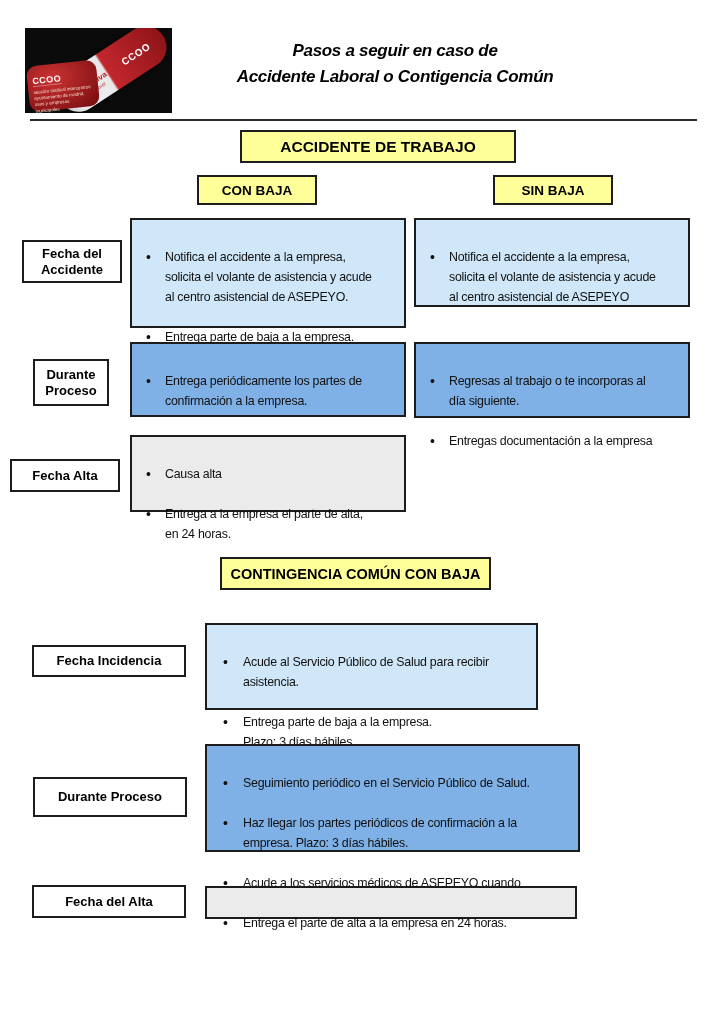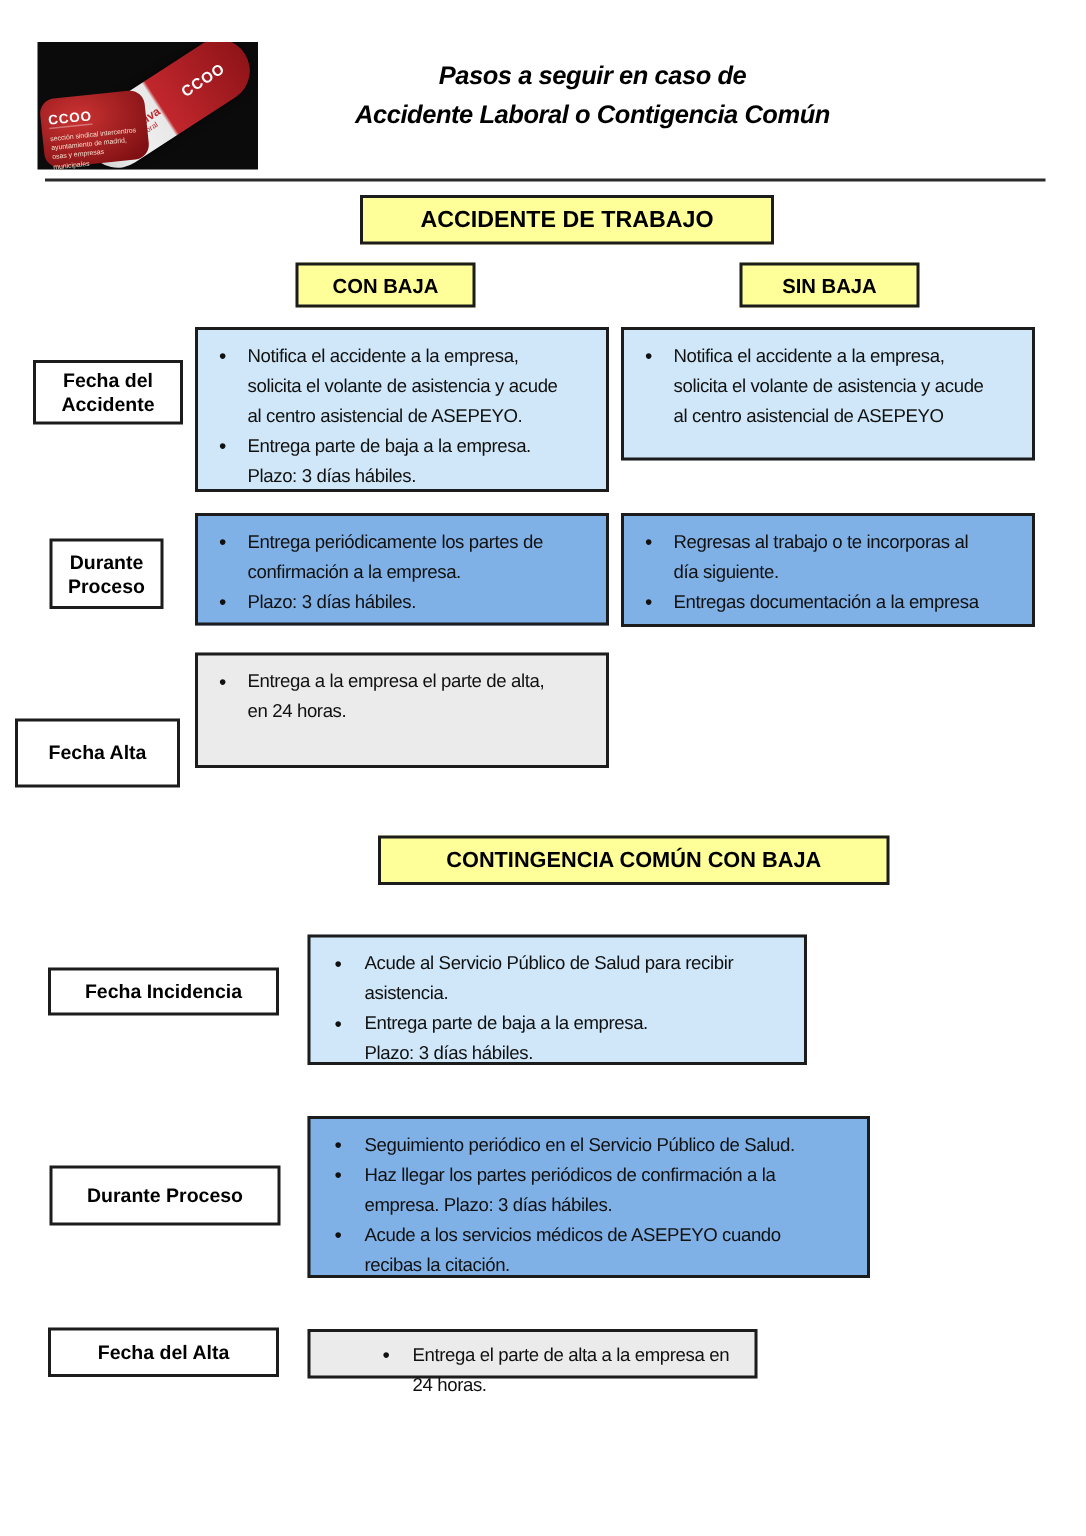--- a/index.html
+++ b/index.html
@@ -45,21 +45,21 @@
   .label-box{position:absolute;background:#fff;border:2px solid #1c1c1c;
     display:flex;align-items:center;justify-content:center;text-align:center;
     font-weight:bold;font-size:13px;line-height:16px;color:#000;padding:2px;}
   .content{position:absolute;border:2px solid #1c1c1c;}
   .content.light{background:var(--light-blue);}
   .content.medium{background:var(--medium-blue);}
   .content.gray{background:var(--gray);}
   .content ul{margin:0;padding:7px 4px 7px 0;list-style:none;}
   .content li{
     position:relative;padding-left:33px;font-size:12.4px;line-height:20px;
-    letter-spacing:-.25px;white-space:pre-line;color:#111;
+    letter-spacing:-.25px;white-space:pre-line;color:#111;margin-top:20px;
   }
   .content li::before{content:"\2022";position:absolute;left:14px;top:0;font-size:14px;}
   .content .note{display:block;font-style:italic;}
   .content.wide li{padding-left:36px;}
   .content.wide li::before{left:16px;}
 </style>
 </head>
 <body>
 
 <div class="page">
@@ -121,29 +121,30 @@
     </ul>
   </div>
   <div class="content medium" style="left:414px;top:342px;width:276px;height:76px;">
     <ul>
       <li>Regresas al trabajo o te incorporas al
 día siguiente.</li>
       <li><span>Entregas documentación a la empresa</span></li>
     </ul>
   </div>
 
-  <div class="label-box" style="left:10px;top:459px;width:110px;height:46px;margin-top:20px;">Fecha Alta</div>
+  <div class="label-box" style="left:10px;top:459px;width:110px;height:33px;">Fecha Alta</div>
   <div class="content gray" style="left:130px;top:435px;width:276px;height:77px;">
     <ul>
+      <li>Causa alta</li>
       <li>Entrega a la empresa el parte de alta,
 en 24 horas.</li>
     </ul>
   </div>
 
-  <div class="ybox" style="left:220px;top:557px;width:341px;height:33px;font-size:14.5px;margin-left:32px;">CONTINGENCIA COMÚN CON BAJA</div>
+  <div class="ybox" style="left:220px;top:557px;width:271px;height:33px;font-size:14.5px;">CONTINGENCIA COMÚN CON BAJA</div>
 
   <div class="label-box" style="left:32px;top:645px;width:154px;height:32px;text-align:center;">Fecha Incidencia</div>
   <div class="content light wide" style="left:205px;top:623px;width:333px;height:87px;">
     <ul>
       <li>Acude al Servicio Público de Salud para recibir
 asistencia.</li>
       <li>Entrega parte de baja a la empresa.
 Plazo: 3 días hábiles.</li>
     </ul>
   </div>
@@ -153,19 +154,19 @@
     <ul>
       <li>Seguimiento periódico en el Servicio Público de Salud.</li>
       <li>Haz llegar los partes periódicos de confirmación a la
 empresa. Plazo: 3 días hábiles.</li>
       <li>Acude a los servicios médicos de ASEPEYO cuando
 recibas la citación.</li>
     </ul>
   </div>
 
   <div class="label-box" style="left:32px;top:885px;width:154px;height:33px;">Fecha del Alta</div>
-  <div class="content gray wide" style="left:205px;top:886px;width:300px;height:33px;padding-left:32px;">
+  <div class="content gray wide" style="left:205px;top:886px;width:372px;height:33px;">
     <ul style="padding-top:5px;padding-bottom:5px;">
       <li>Entrega el parte de alta a la empresa en 24 horas.</li>
     </ul>
   </div>
 
 </div>
 
 </body></html>

